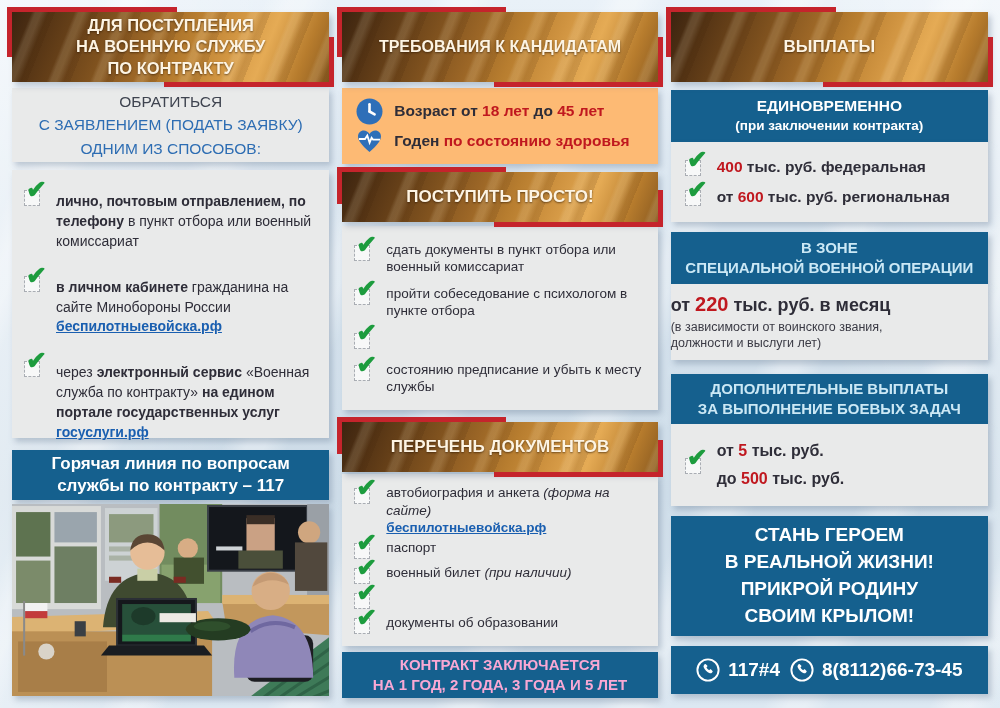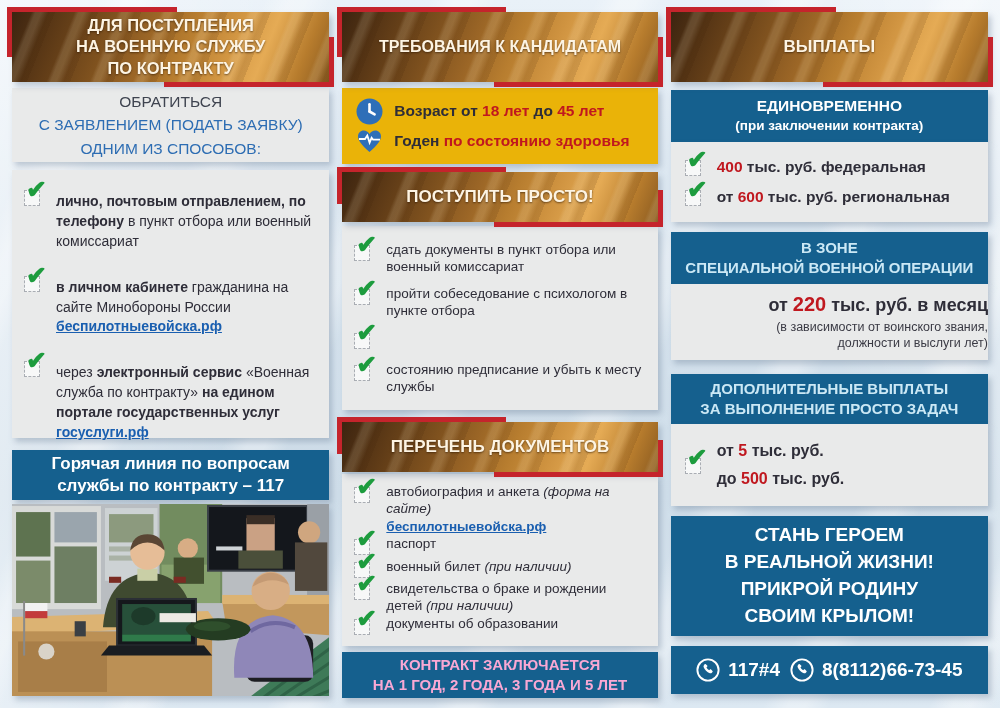--- a/index.html
+++ b/index.html
@@ -37,21 +37,21 @@
   .bronze::after{
     content:"";position:absolute;bottom:-5px;right:-5px;width:52%;height:64%;
     border-bottom:5px solid #c5242c;border-right:5px solid #c5242c;
   }
   .bronze .t{position:relative;padding:4px 8px;}
 
   .pre{white-space:pre-line;}
   .shadow{box-shadow:3px 4px 6px rgba(95,115,140,.35);}
 
   .graybox{background:#e9eaea;flex:none;}
-  .whitebox{background:#eab308;flex:none;}
+  .whitebox{background:#fdba74;flex:none;}
 
   .bluebox{background:#15608e;color:#fff;flex:none;
     display:flex;flex-direction:column;align-items:center;justify-content:center;
     text-align:center;font-weight:bold;}
   .lightblue{color:#cbe8f5;}
 
   
   .chk{position:relative;width:20px;height:22px;flex:none;}
   .chk .box{position:absolute;left:0;bottom:2px;width:16px;height:16px;
     border:1px dashed #a9adb3;background:rgba(255,255,255,.65);}
@@ -91,21 +91,21 @@
   .mh3{margin-top:12px;}
 
   
   .r-header{height:70px;font-size:17px;align-items:center;}
   .lump-h{height:52px;margin-top:8px;font-size:15.5px;line-height:1.35;}
   .lump-h .sub{font-size:13.5px;}
   .paybox{padding:10px 14px;display:flex;flex-direction:column;justify-content:space-around;}
   .lump-box{height:80px;}
   .pay-row{display:flex;align-items:center;gap:12px;font-size:15.5px;font-weight:bold;color:#2e2d38;}
   .svo-h{height:52px;margin-top:10px;font-size:15px;line-height:1.32;}
-  .svo-box{height:76px;display:flex;flex-direction:column;justify-content:center;text-align:right;}
+  .svo-box{height:76px;display:flex;flex-direction:column;justify-content:center;text-align:left;}
   .svo-amount{font-size:18px;font-weight:bold;color:#2e2d38;}
   .svo-amount .red{font-size:20px;}
   .svo-note{font-size:12.5px;color:#3a3a44;line-height:1.3;margin-top:3px;}
   .bonus-h{height:50px;margin-top:14px;font-size:15px;line-height:1.32;}
   .bonus-box{height:82px;}
   .bonus-lines{font-size:16px;font-weight:bold;color:#2e2d38;line-height:1.75;}
   .hero{height:120px;margin-top:10px;font-size:19px;line-height:1.42;}
   .phones{height:48px;margin-top:10px;flex-direction:row;gap:10px;font-size:19px;}
   .phone-group{display:flex;align-items:center;gap:8px;}
   .icon-svg{flex:none;display:block;}
@@ -308,21 +308,20 @@
             <span class="box"></span>
             <span class="mark">✔</span>
           </span>
         <div class="txt"><span>военный билет </span><i>(при наличии)</i></div>
       </div>
       <div class="chk-item">
         <span class="chk">
             <span class="box"></span>
             <span class="mark">✔</span>
           </span>
-        <div class="txt"><span>свидетельства о браке и рождении детей </span><i>(при наличии)</i></div>
       </div>
       <div class="chk-item">
         <span class="chk">
             <span class="box"></span>
             <span class="mark">✔</span>
           </span>
         <div class="txt">документы об образовании</div>
       </div>
     </div>
 
@@ -363,21 +362,21 @@
 СПЕЦИАЛЬНОЙ ВОЕННОЙ ОПЕРАЦИИ</div>
     </div>
     <div class="graybox svo-box shadow">
       <div class="svo-amount"><span>от </span><span class="red">220</span><span> тыс. руб. в месяц</span></div>
       <div class="svo-note pre">(в зависимости от воинского звания,
 должности и выслуги лет)</div>
     </div>
 
     <div class="bluebox bonus-h shadow">
       <div class="pre lightblue">ДОПОЛНИТЕЛЬНЫЕ ВЫПЛАТЫ
-ЗА ВЫПОЛНЕНИЕ ПРОСТО ЗАДАЧ</div>
+ЗА ВЫПОЛНЕНИЕ БОЕВЫХ ЗАДАЧ</div>
     </div>
     <div class="graybox paybox bonus-box shadow">
       <div class="pay-row">
         <span class="chk">
             <span class="box"></span>
             <span class="mark">✔</span>
           </span>
         <div class="bonus-lines">
           <div><span>от </span><span class="red">5</span><span> тыс. руб.</span></div>
           <div><span>до </span><span class="red">500</span><span> тыс. руб.</span></div>

